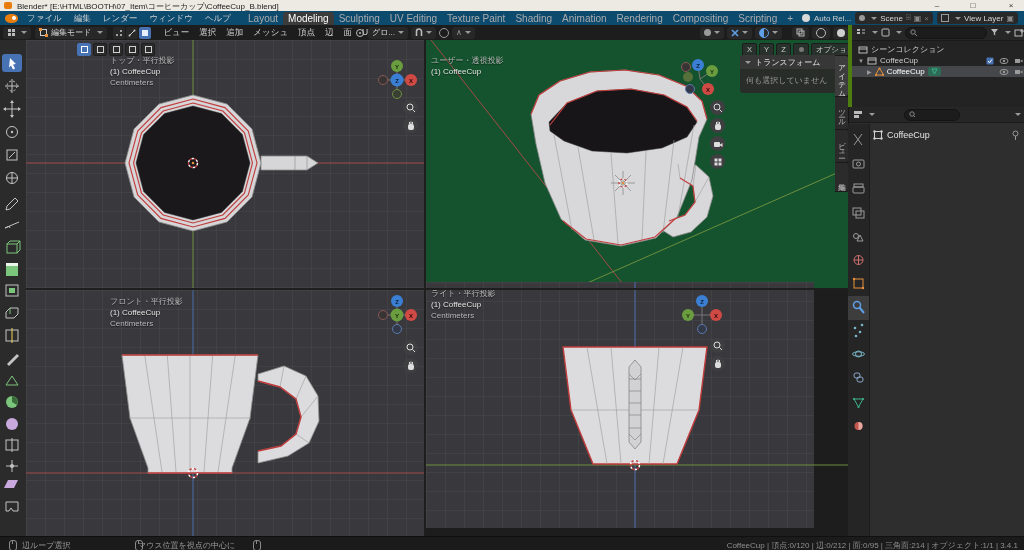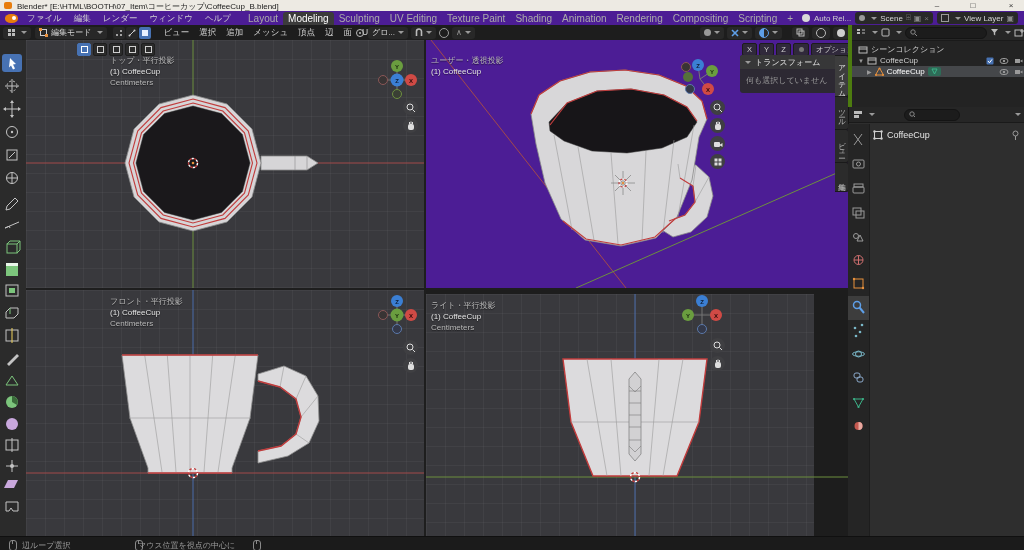--- a/index.html
+++ b/index.html
@@ -6,36 +6,36 @@
   body{width:1024px;height:550px;position:relative;overflow:hidden;background:#1d1d1d;
        font-family:"Liberation Sans","DejaVu Sans",sans-serif;font-size:9px;color:#c9c9c9;
        -webkit-font-smoothing:antialiased}
   .abs{position:absolute}
   .flex{display:flex;align-items:center}
   .caret{display:inline-block;width:0;height:0;border-left:3px solid transparent;border-right:3px solid transparent;border-top:3.5px solid #9a9a9a;margin-left:3px;vertical-align:middle}
   
   #titlebar{left:0;top:0;width:1024px;height:11px;background:#edeae3;color:#1a1a1a;font-size:8px}
   .winbtn{width:22px;height:11px;text-align:center;line-height:11px;color:#333;font-size:8px}
   
-  #topbar{left:0;top:11px;width:1024px;height:14px;background:#4c1d95;border-bottom:1px solid #161616}
+  #topbar{left:0;top:11px;width:1024px;height:14px;background:#0c4a6e;border-bottom:1px solid #161616}
   .menu{padding:0 6px;color:#d2d2d2;font-size:8.5px;line-height:14px}
   .wtab{padding:0 5px;color:#ababab;font-size:10px;line-height:13px;border-radius:3px 3px 0 0}
   .wtab.active{background:#3b3b3b;color:#fff}
   
   #vheader{left:0;top:25px;width:848px;height:15px;background:#1d1d1d;border-bottom:3px solid #c2410c}
   .hbtn{background:#282828;border-radius:3px;height:12px;display:flex;align-items:center;padding:0 4px;font-size:8px;color:#d6d6d6}
   .hmenu{font-size:8.5px;color:#d6d6d6;padding:0 5px;line-height:15px}
   .selbtn{width:12px;height:12px;background:#282828;border-radius:2px;margin-right:1px;display:flex;align-items:center;justify-content:center}
   .selbtn.active{background:#4772b3}
   .shadecirc{width:8px;height:8px;border-radius:50%;display:inline-block}
   
   #toolbar{left:0;top:40px;width:26px;height:496px;background:#2b2b2b;border-right:1px solid #1c1c1c}
   
   .quad{background-color:#39393d;background-image:linear-gradient(rgba(255,255,255,.04) 1px,transparent 1px),linear-gradient(90deg,rgba(255,255,255,.04) 1px,transparent 1px);background-size:19px 19px}
-  .quadp{background-color:#4c1d95}
+  .quadp{background-color:#14532d}
   .vplabel{font-size:8px;color:#b9b9b9;line-height:11px;text-shadow:0 1px 1px #00000088;white-space:nowrap}
   .vplabel .obj{color:#e4e4e4}
   .navbtn{width:15px;height:15px;border-radius:50%;background:#3f3f42;display:flex;align-items:center;justify-content:center}
   
   .tsbtn{width:12px;height:11px;background:#2b2b2b;border:1px solid #1e1e1e;border-radius:2px;display:flex;align-items:center;justify-content:center}
   .tsbtn.active{background:#4772b3;border-color:#4772b3}
   .tsq{width:5px;height:5px;border:1px solid #cfcfcf}
   .mbtn{width:13px;height:11px;background:#2b2b2bd9;border:1px solid #1c1c1c;border-radius:2px;color:#cfcfcf;font-size:7.5px;display:flex;align-items:center;justify-content:center}
   
   #npanel{left:740px;top:55px;width:95px;background:rgba(42,42,42,.92);border-radius:3px 0 0 3px}
@@ -403,21 +403,21 @@
       <circle cx="167" cy="183" r="4.5" fill="none" stroke="#c13c3c" stroke-width="1.4" stroke-dasharray="2.4 2.4" stroke-dashoffset="2.4"></circle>
     </g>
   </svg>
   <div class="abs vplabel" style="left:84px;top:6px">
     <div>フロント・平行投影</div>
     <div class="obj">(1) CoffeeCup</div>
     <div>Centimeters</div>
   </div>
 </div>
 
-<div class="abs quad" style="left:426px;top:294px;width:388px;height:246px">
+<div class="abs quad" style="left:426px;top:282px;width:388px;height:246px">
   <svg width="422" height="246">
     <line x1="209" y1="0" x2="209" y2="246" stroke="#4a6cab"></line>
     <line x1="0" y1="183" x2="422" y2="183" stroke="#6d8f3f"></line>
     <g>
       <path d="M137,65 L281,65 L273,128 L251,182 L167,182 L145,128 Z" fill="#dcdbdd" stroke="#c13c3c" stroke-width="1.4"></path>
       <g stroke="#9a9a9a" stroke-width="0.6">
         <line x1="161" y1="65" x2="181" y2="182"></line>
           <line x1="185" y1="65" x2="195" y2="182"></line>
         <line x1="233" y1="65" x2="223" y2="182"></line>
           <line x1="257" y1="65" x2="237" y2="182"></line>
@@ -794,13 +794,14 @@
       </g>
   </svg>
 </div>
 
 <div id="statusbar" class="abs">
   <span class="mouse abs" style="left:9px;top:3px"><i></i></span>
   <span class="abs" style="left:22px;top:3px">辺ループ選択</span>
   <span class="mouse abs" style="left:125px;top:3px"><i></i></span>
   <span class="abs" style="left:138px;top:3px">マウス位置を視点の中心に</span>
   <span class="mouse abs" style="left:233px;top:3px"><i></i></span>
+  <span class="abs" style="right:6px;top:3px;color:#8f8f8f">CoffeeCup | 頂点:0/120 | 辺:0/212 | 面:0/95 | 三角面:214 | オブジェクト:1/1 | 3.4.1</span>
 </div>
 
 </body></html>

